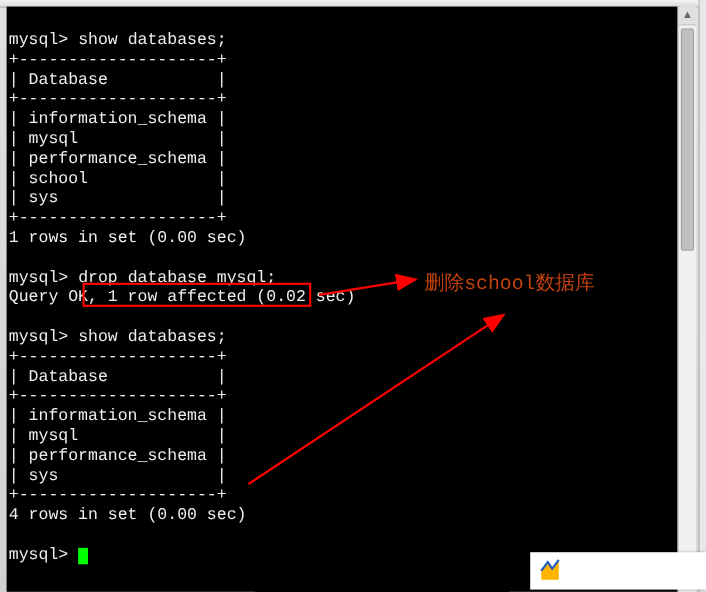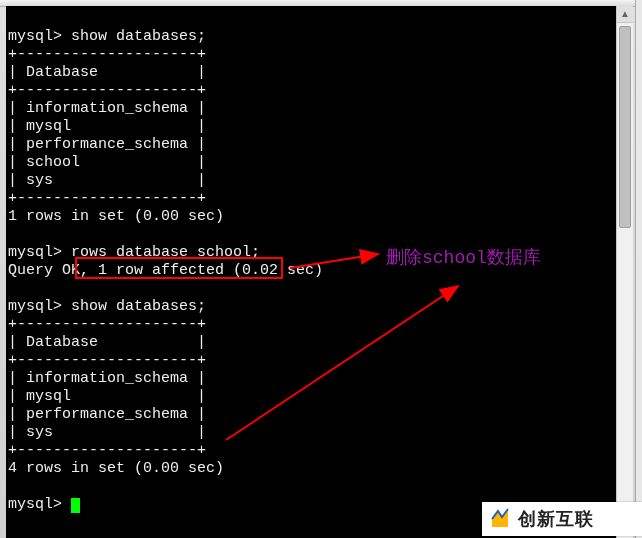--- a/index.html
+++ b/index.html
@@ -72,21 +72,21 @@
     color: #666;
   }
   .scroll-btn.top { top: 0; border-bottom:1px solid #c8c8c8; }
   .redbox {
     position: absolute;
     border: 2px solid #ff0000;
     box-sizing: border-box;
   }
   .annotation {
     position: absolute;
-    color: #a21caf;
+    color: #c2410c;
     font-family: SimSun, "Courier New", monospace;
     font-size: 18px;
     white-space: nowrap;
   }
   .cursor {
     display: inline-block;
     width: 9px;
     height: 15px;
     background: #00ff00;
     vertical-align: text-bottom;
@@ -135,21 +135,21 @@
 <span>| Database           |</span>
 <span>+--------------------+</span>
 <span>| information_schema |</span>
 <span>| mysql              |</span>
 <span>| performance_schema |</span>
 <span>| school             |</span>
 <span>| sys                |</span>
 <span>+--------------------+</span>
 <span>1 rows in set (0.00 sec)</span>
 
-<span>mysql&gt;</span> <span>rows database school;</span>
+<span>mysql&gt;</span> <span>drop database mysql;</span>
 <span>Query OK, 1 row affected (0.02 sec)</span>
 
 <span>mysql&gt;</span> <span>show databases;</span>
 <span>+--------------------+</span>
 <span>| Database           |</span>
 <span>+--------------------+</span>
 <span>| information_schema |</span>
 <span>| mysql              |</span>
 <span>| performance_schema |</span>
 <span>| sys                |</span>
@@ -179,14 +179,13 @@
   <line x1="290" y1="268" x2="378" y2="254" stroke="#ff0000" stroke-width="2" marker-end="url(#arrowhead)"></line>
 
   <line x1="226" y1="440" x2="458" y2="286" stroke="#ff0000" stroke-width="2" marker-end="url(#arrowhead)"></line>
 </svg>
 
 <div class="watermark">
   <svg class="watermark-icon" viewBox="0 0 24 24">
     <path d="M4 12 L10 4 L14 10 L20 2 L20 20 L4 20 Z" fill="#ffb400"></path>
     <path d="M4 12 L10 4 L14 10 L20 2" fill="none" stroke="#2060c0" stroke-width="2"></path>
   </svg>
-  <span class="watermark-text">创新互联</span>
 </div>
 
 </body></html>

